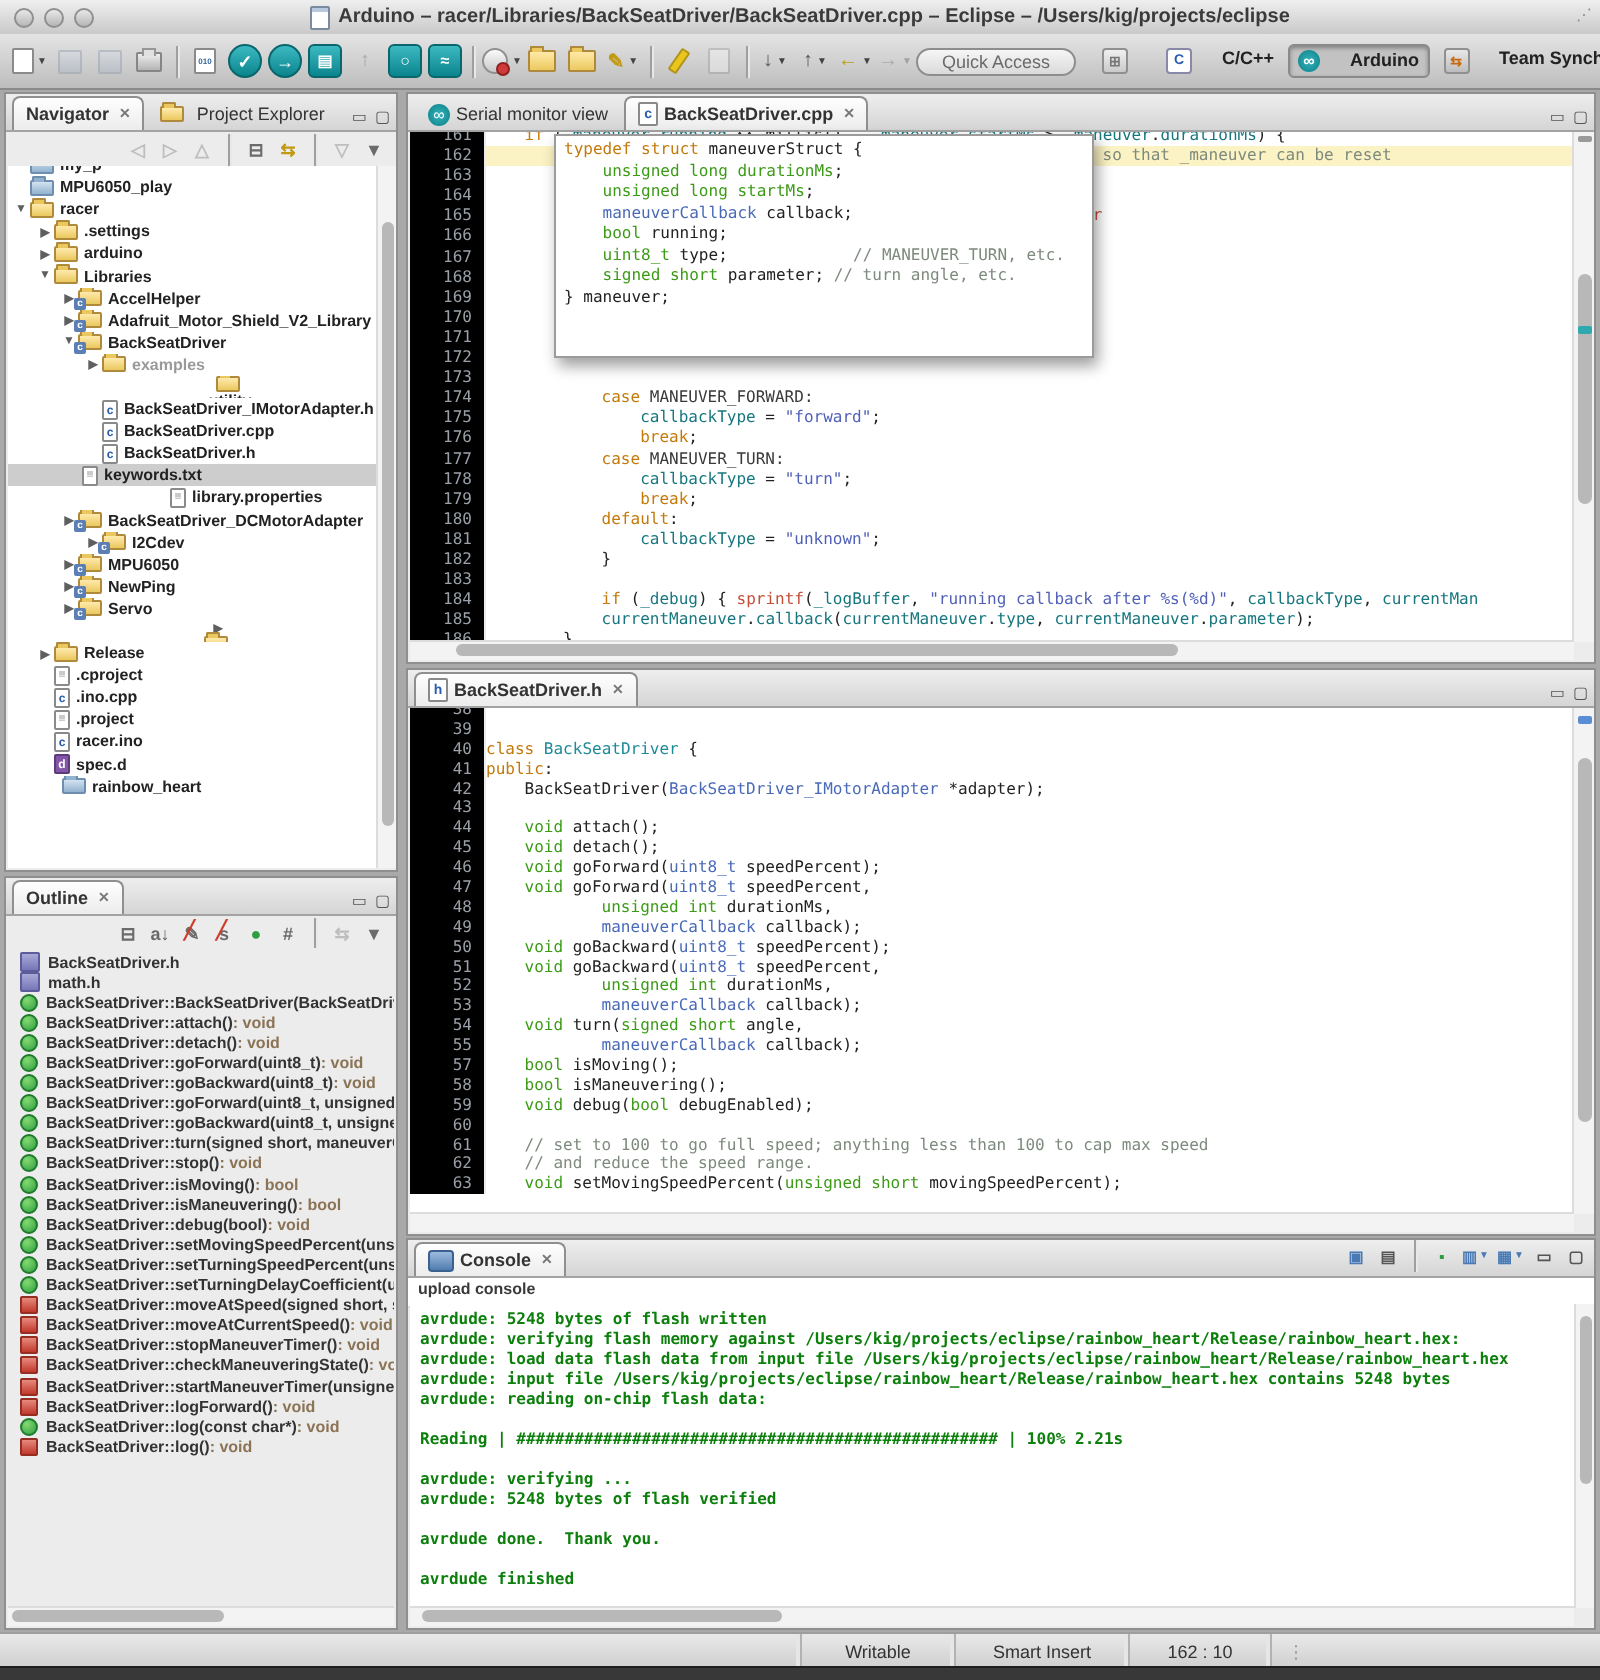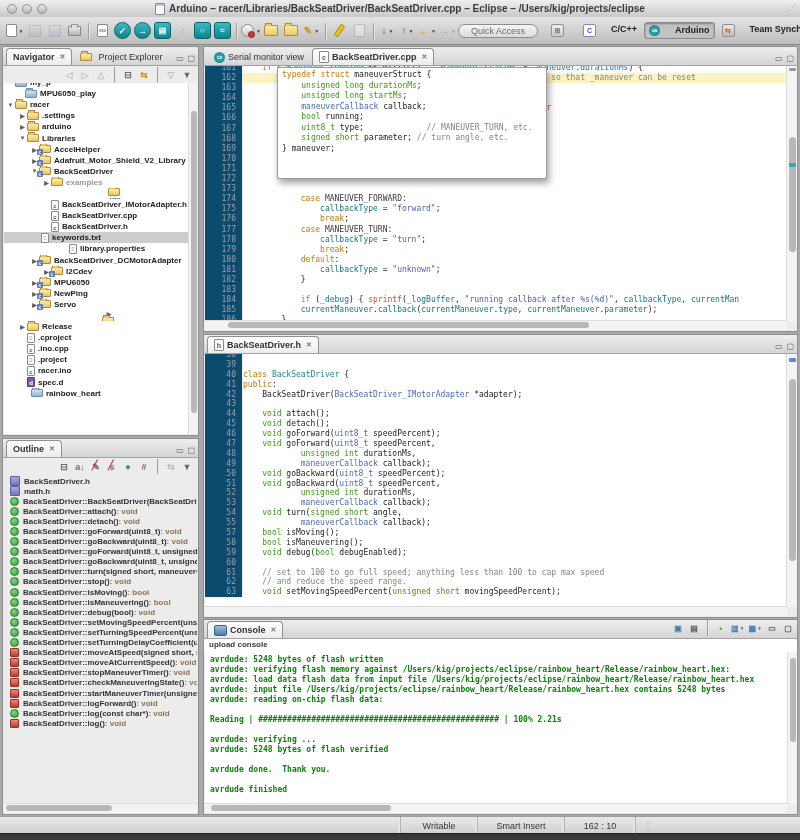--- a/index.html
+++ b/index.html
@@ -100,21 +100,21 @@
   .oi.inc{width:8px;height:8px;background:linear-gradient(#a9a9d8,#7676b8);border:1px solid #5c5c9a;border-radius:1px}
   .oi.pub{width:7px;height:7px;border-radius:50%;background:radial-gradient(circle at 35% 30%,#84da72,#2e9e3e);border:1px solid #1f7a2e}
   .oi.priv{width:7px;height:7px;border-radius:1px;background:linear-gradient(#e78a7e,#c0392b);border:1px solid #962d22}
   .orow .ret{color:#8b7355}
   
   .code{position:absolute;left:1px;right:10px;top:19px;bottom:10px;background:#fff;overflow:hidden;
     font-family:"DejaVu Sans Mono",monospace;font-size:8px}
   .cl{display:flex;white-space:pre}
   #code-top .cl{height:10.1px;line-height:10.1px}
   #code-mid .cl{height:9.9px;line-height:9.9px}
-  .cl .ln{flex:none;width:27px;padding-right:6px;padding-left:4px;text-align:right;color:#9aa0a8;background:#0c4a6e;
+  .cl .ln{flex:none;width:27px;padding-right:6px;padding-left:4px;text-align:right;color:#9aa0a8;background:#000000;
     border-right:1px solid #ececec}
   .cl .ct{flex:1;white-space:pre;overflow:hidden}
   .cl.cur .ct{background:#fcf3c4}
   .tk-k{color:#c4790a}
   .tk-t{color:#3c9b16}
   .tk-ty{color:#4a6ab8}
   .tk-m{color:#17777f}
   .tk-bm{color:#0e6f77;font-weight:700}
   .tk-str{color:#5161b8}
   .tk-c{color:#7d8a7d}
@@ -283,21 +283,21 @@
         <span class="sep"></span>
         <span class="vt dis">▽</span>
         <span class="vt">▼</span>
       </div>
     <div id="tree">
         <div class="trow clip" style="padding-left: 2px;">
           <span class="arr"></span>
           <span class="ti fold-blue"></span>
           <span class="tlbl">my_p</span>
         </div>
-        <div class="trow" style="padding-left: 12px;">
+        <div class="trow" style="padding-left: 2px;">
           <span class="arr"></span>
           <span class="ti fold-blue"></span>
           <span class="tlbl">MPU6050_play</span>
         </div>
         <div class="trow" style="padding-left: 2px;">
           <span class="arr">▼</span>
           <span class="ti fold-open"></span>
           <span class="tlbl">racer</span>
         </div>
         <div class="trow" style="padding-left: 14px;">
@@ -353,21 +353,21 @@
         <div class="trow" style="padding-left: 38px;">
           <span class="arr"></span>
           <span class="ti doc-c"></span>
           <span class="tlbl">BackSeatDriver.h</span>
         </div>
         <div class="trow sel" style="padding-left: 28px;">
           <span class="arr"></span>
           <span class="ti doc-txt"></span>
           <span class="tlbl">keywords.txt</span>
         </div>
-        <div class="trow" style="padding-left: 56px;">
+        <div class="trow" style="padding-left: 28px; margin-left: 44px;">
           <span class="arr"></span>
           <span class="ti doc-txt"></span>
           <span class="tlbl">library.properties</span>
         </div>
         <div class="trow" style="padding-left: 26px;">
           <span class="arr">▶</span>
           <span class="ti fold-lib"></span>
           <span class="tlbl">BackSeatDriver_DCMotorAdapter</span>
         </div>
         <div class="trow" style="padding-left: 26px; margin-left: 12px;">

